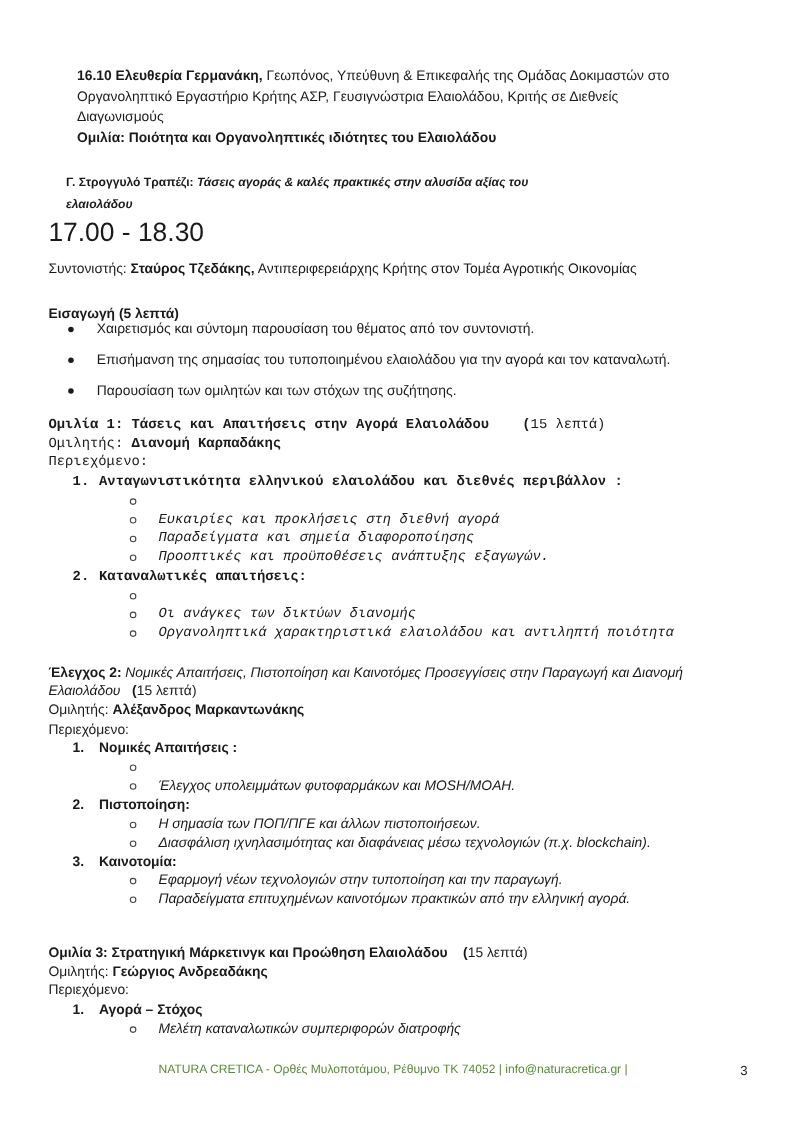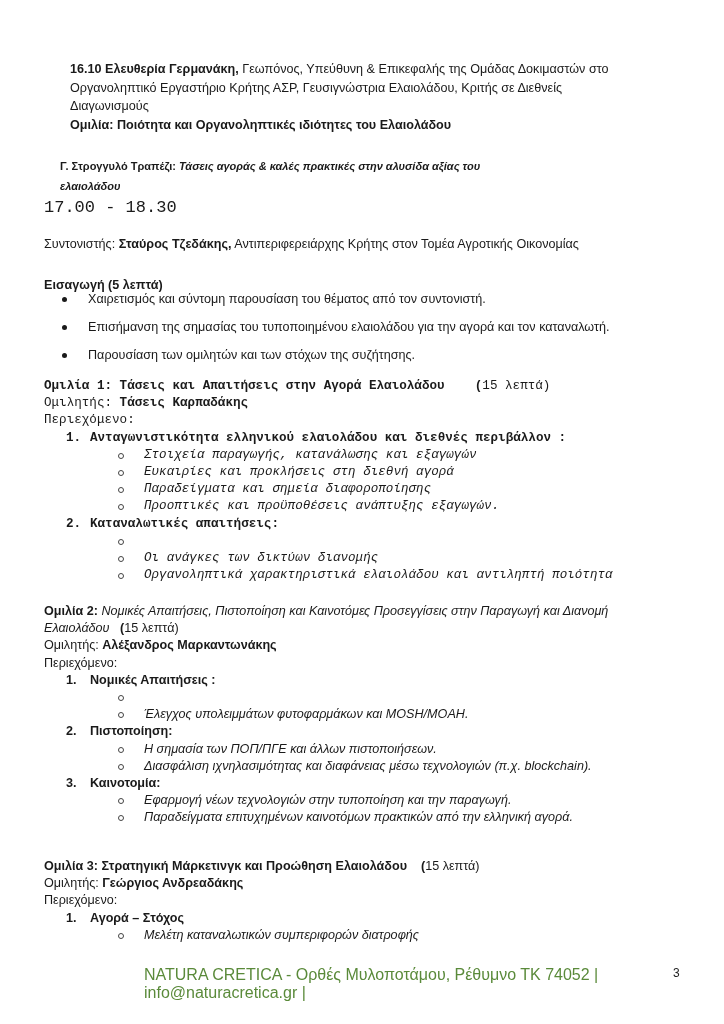--- a/index.html
+++ b/index.html
@@ -10,36 +10,36 @@
   }
   .page { position: absolute; left: 0; top: 0; width: 724px; height: 878px; }
   .b { font-weight: bold; }
   .i { font-style: italic; }
   .line { line-height: 18px; }
 
   .intro { position: absolute; left: 70px; top: 60px; width: 620px; }
   .intro .line { height: 18.5px; }
 
   .sec-head { position: absolute; left: 44px; top: 156px; font-size: 11px; line-height: 20px; margin-left: 16px; }
-  .sec-time { position: absolute; left: 44px; top: 198px; font-size: 17px; font-family: Liberation Mono, monospace; }
+  .sec-time { position: absolute; left: 44px; top: 198px; font-size: 24px; }
   .coord { position: absolute; left: 44px; top: 237px; }
   .intro-label { position: absolute; left: 44px; top: 266px; margin-top: 12px; }
 
   .bullets { position: absolute; left: 62px; top: 290px; }
   .bullets .bl { height: 28px; line-height: 18px; position: relative; padding-left: 26px; }
   .bullets .bl .dot { position: absolute; left: 0; top: 7px; width: 5px; height: 5px; border-radius: 50%; background: #1a1a1a; }
 
   .talk { position: absolute; left: 44px; width: 650px; }
   .talk .line { height: 17.2px; line-height: 17.2px; }
   .num { position: relative; padding-left: 46px; }
   .num .n { position: absolute; left: 22px; }
   .sub { position: relative; padding-left: 100px; }
   .sub .c { position: absolute; left: 74px; top: 6px; width: 4px; height: 4px; border: 1px solid #444; border-radius: 50%; }
 
-  .footer { position: absolute; left: 144px; top: 966px; color: #5a8a3a; font-size: 16px; font-family: "Liberation Sans", sans-serif; }
+  .footer { position: absolute; left: 144px; top: 966px; color: #5a8a3a; font-size: 11px; font-family: "Liberation Sans", sans-serif; }
   .pageno { position: absolute; left: 673px; top: 966px; font-size: 12px; color: #222; }
 </style>
 </head>
 <body>
 
 <div class="page">
 
   <div class="intro">
     <div class="line">
       <span class="b">16.10</span>
@@ -67,36 +67,36 @@
   <div class="bullets">
     <div class="bl"><span class="dot"></span><span>Χαιρετισμός και σύντομη παρουσίαση του θέματος από τον συντονιστή.</span></div>
     <div class="bl"><span class="dot"></span><span>Επισήμανση της σημασίας του τυποποιημένου ελαιολάδου για την αγορά και τον καταναλωτή.</span></div>
     <div class="bl"><span class="dot"></span><span>Παρουσίαση των ομιλητών και των στόχων της συζήτησης.</span></div>
   </div>
 
   <div class="talk" style="top:378px;font-family:Liberation Mono, monospace;">
     <div class="line">
       <span class="b">Ομιλία 1: </span><span class="b">Τάσεις και Απαιτήσεις στην Αγορά Ελαιολάδου</span>&nbsp;&nbsp;&nbsp;&nbsp;<span class="b">(</span><span>15 λεπτά)</span>
     </div>
-    <div class="line"><span>Ομιλητής: </span><span class="b">Τάσεις Καρπαδάκης</span></div>
+    <div class="line"><span>Ομιλητής: </span><span class="b">Διανομή Καρπαδάκης</span></div>
     <div class="line">Περιεχόμενο:</div>
     <div class="line num b"><span class="n">1.</span><span>Ανταγωνιστικότητα ελληνικού ελαιολάδου και διεθνές περιβάλλον :</span></div>
-    <div class="line sub i"><span class="c"></span><span>Στοιχεία παραγωγής, κατανάλωσης και εξαγωγών</span></div>
+    <div class="line sub i"><span class="c"></span></div>
     <div class="line sub i"><span class="c"></span><span>Ευκαιρίες και προκλήσεις στη διεθνή αγορά</span></div>
     <div class="line sub i"><span class="c"></span><span>Παραδείγματα και σημεία διαφοροποίησης</span></div>
     <div class="line sub i"><span class="c"></span><span>Προοπτικές και προϋποθέσεις  ανάπτυξης εξαγωγών.</span></div>
     <div class="line num b"><span class="n">2.</span><span>Καταναλωτικές απαιτήσεις:</span></div>
     <div class="line sub i"><span class="c"></span></div>
     <div class="line sub i"><span class="c"></span><span>Οι ανάγκες των δικτύων διανομής</span></div>
     <div class="line sub i"><span class="c"></span><span>Οργανοληπτικά χαρακτηριστικά ελαιολάδου και αντιληπτή ποιότητα</span></div>
   </div>
 
   <div class="talk" style="top:603px;">
     <div class="line">
-      <span class="b">Ομιλία 2: </span><span class="i">Νομικές Απαιτήσεις, Πιστοποίηση και Καινοτόμες Προσεγγίσεις στην Παραγωγή και Διανομή</span>
+      <span class="b">Έλεγχος 2: </span><span class="i">Νομικές Απαιτήσεις, Πιστοποίηση και Καινοτόμες Προσεγγίσεις στην Παραγωγή και Διανομή</span>
     </div>
     <div class="line">
       <span class="i">Ελαιολάδου</span>&nbsp;&nbsp;&nbsp;<span class="b">(</span><span>15 λεπτά)</span>
     </div>
     <div class="line"><span>Ομιλητής:  </span><span class="b">Αλέξανδρος Μαρκαντωνάκης</span></div>
     <div class="line">Περιεχόμενο:</div>
     <div class="line num b"><span class="n">1.</span><span>Νομικές Απαιτήσεις :</span></div>
     <div class="line sub i"><span class="c"></span></div>
     <div class="line sub i"><span class="c"></span><span>Έλεγχος υπολειμμάτων φυτοφαρμάκων και MOSH/MOAH.</span></div>
     <div class="line num b"><span class="n">2.</span><span>Πιστοποίηση:</span></div>

